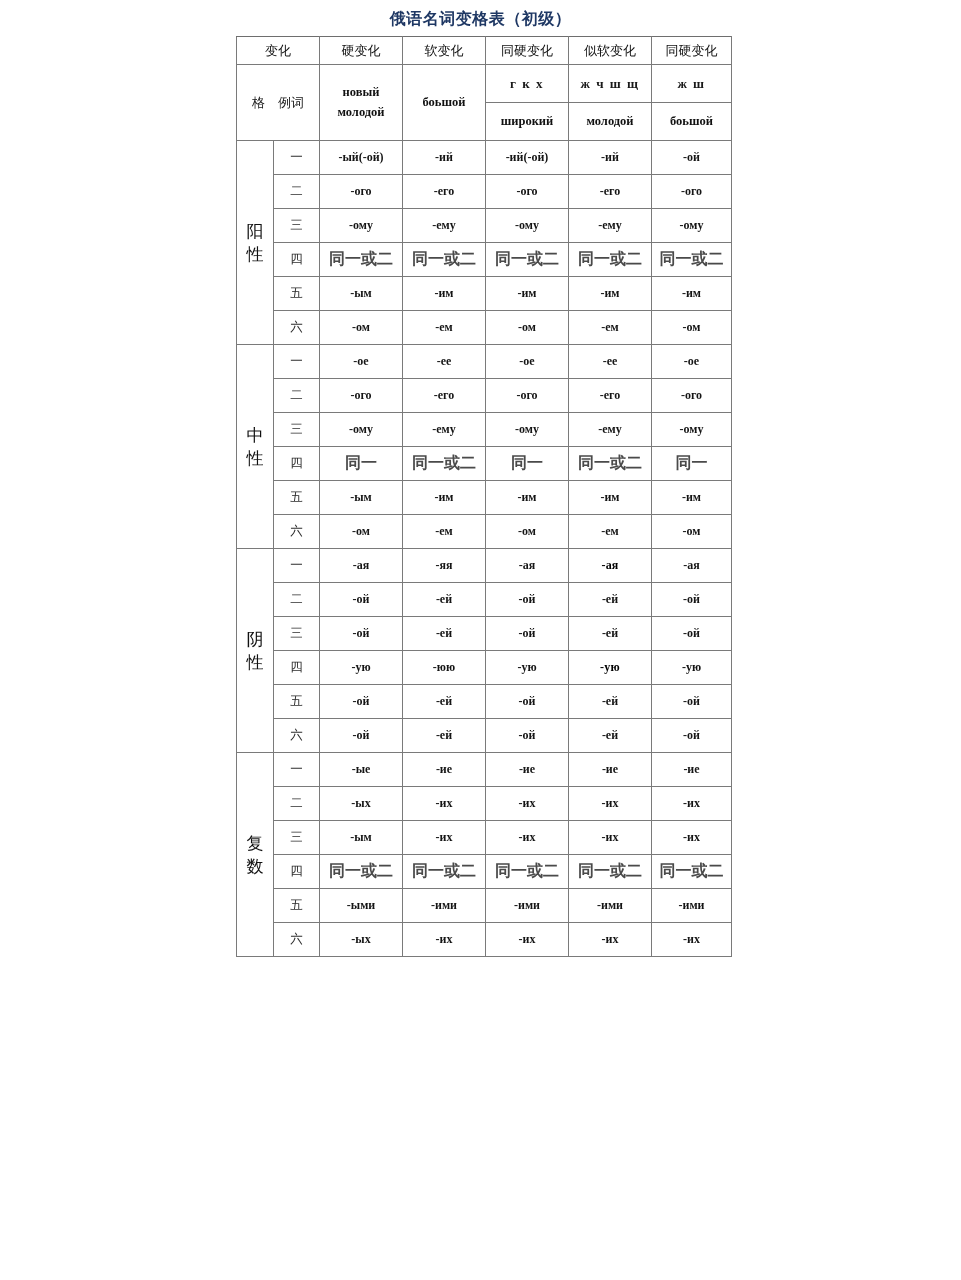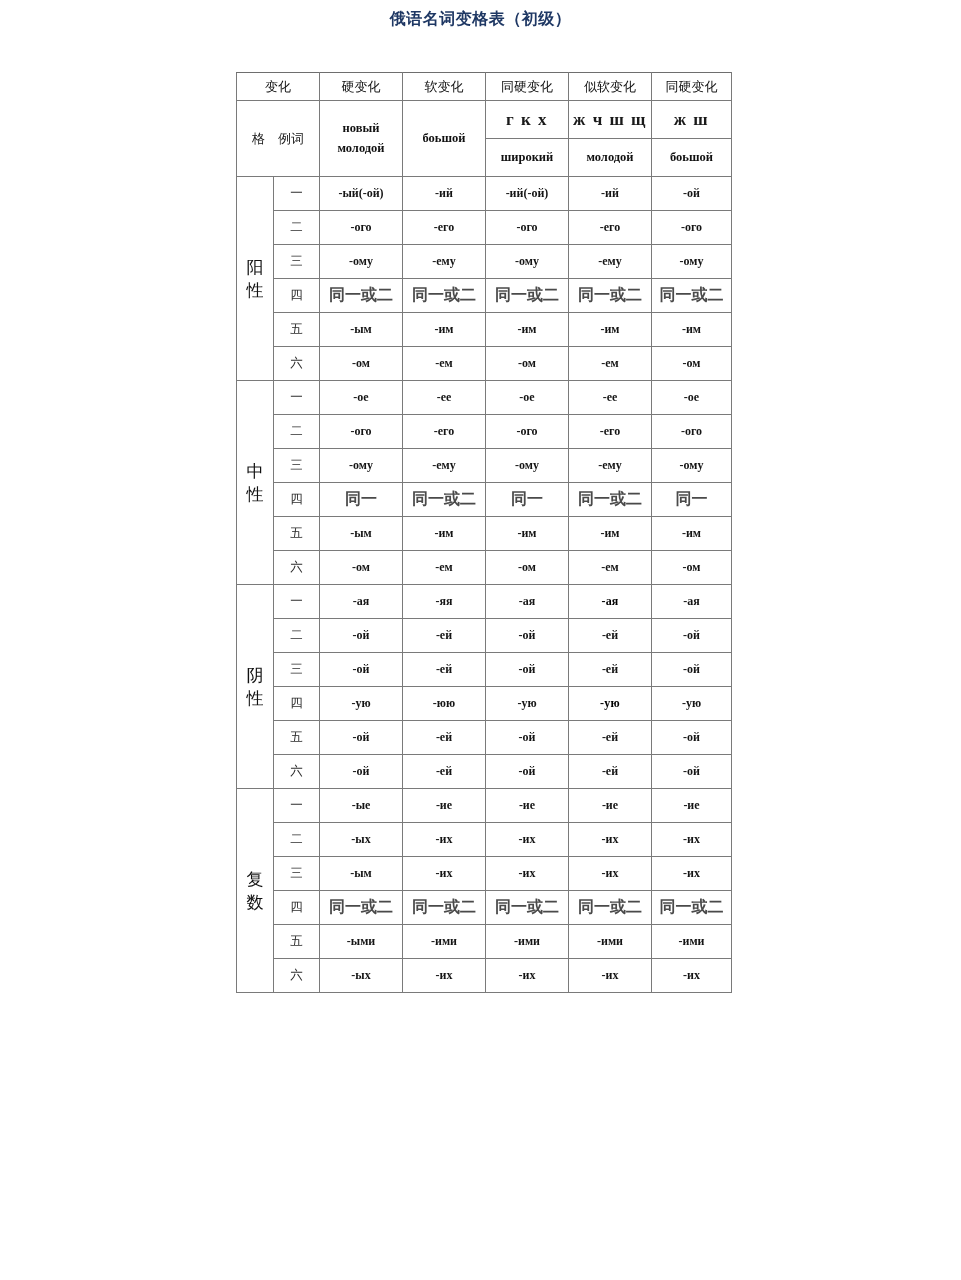--- a/index.html
+++ b/index.html
@@ -42,21 +42,20 @@
   .table-wrap {
     position: absolute;
     left: 236px;
     top: 36px;
   }
 
   table.decl {
     border-collapse: collapse;
     table-layout: fixed;
     font-size: 12px;
-    margin-top: 36px;
   }
 
   table.decl td {
     border: 1px solid #7a7a7a;
     text-align: center;
     vertical-align: middle;
     padding: 0 2px;
     background: #ffffff;
   }
 
@@ -78,21 +77,21 @@
   }
   .hdr-word {
     font-family: "Liberation Serif", "DejaVu Serif", serif;
     font-size: 12.5px;
     font-weight: bold;
     color: #111;
     line-height: 1.55;
   }
   .hdr-letters {
     font-family: "Liberation Serif", "DejaVu Serif", serif;
-    font-size: 17px;
+    font-size: 13px;
     font-weight: bold;
     letter-spacing: 1.5px;
   }
   .hdr-label {
     font-family: "Liberation Sans", "DejaVu Sans", sans-serif;
     font-size: 13px;
   }
   .hdr-label .sp { display: inline-block; width: 13px; }
 
   .h-sub-a { height: 38px; }

